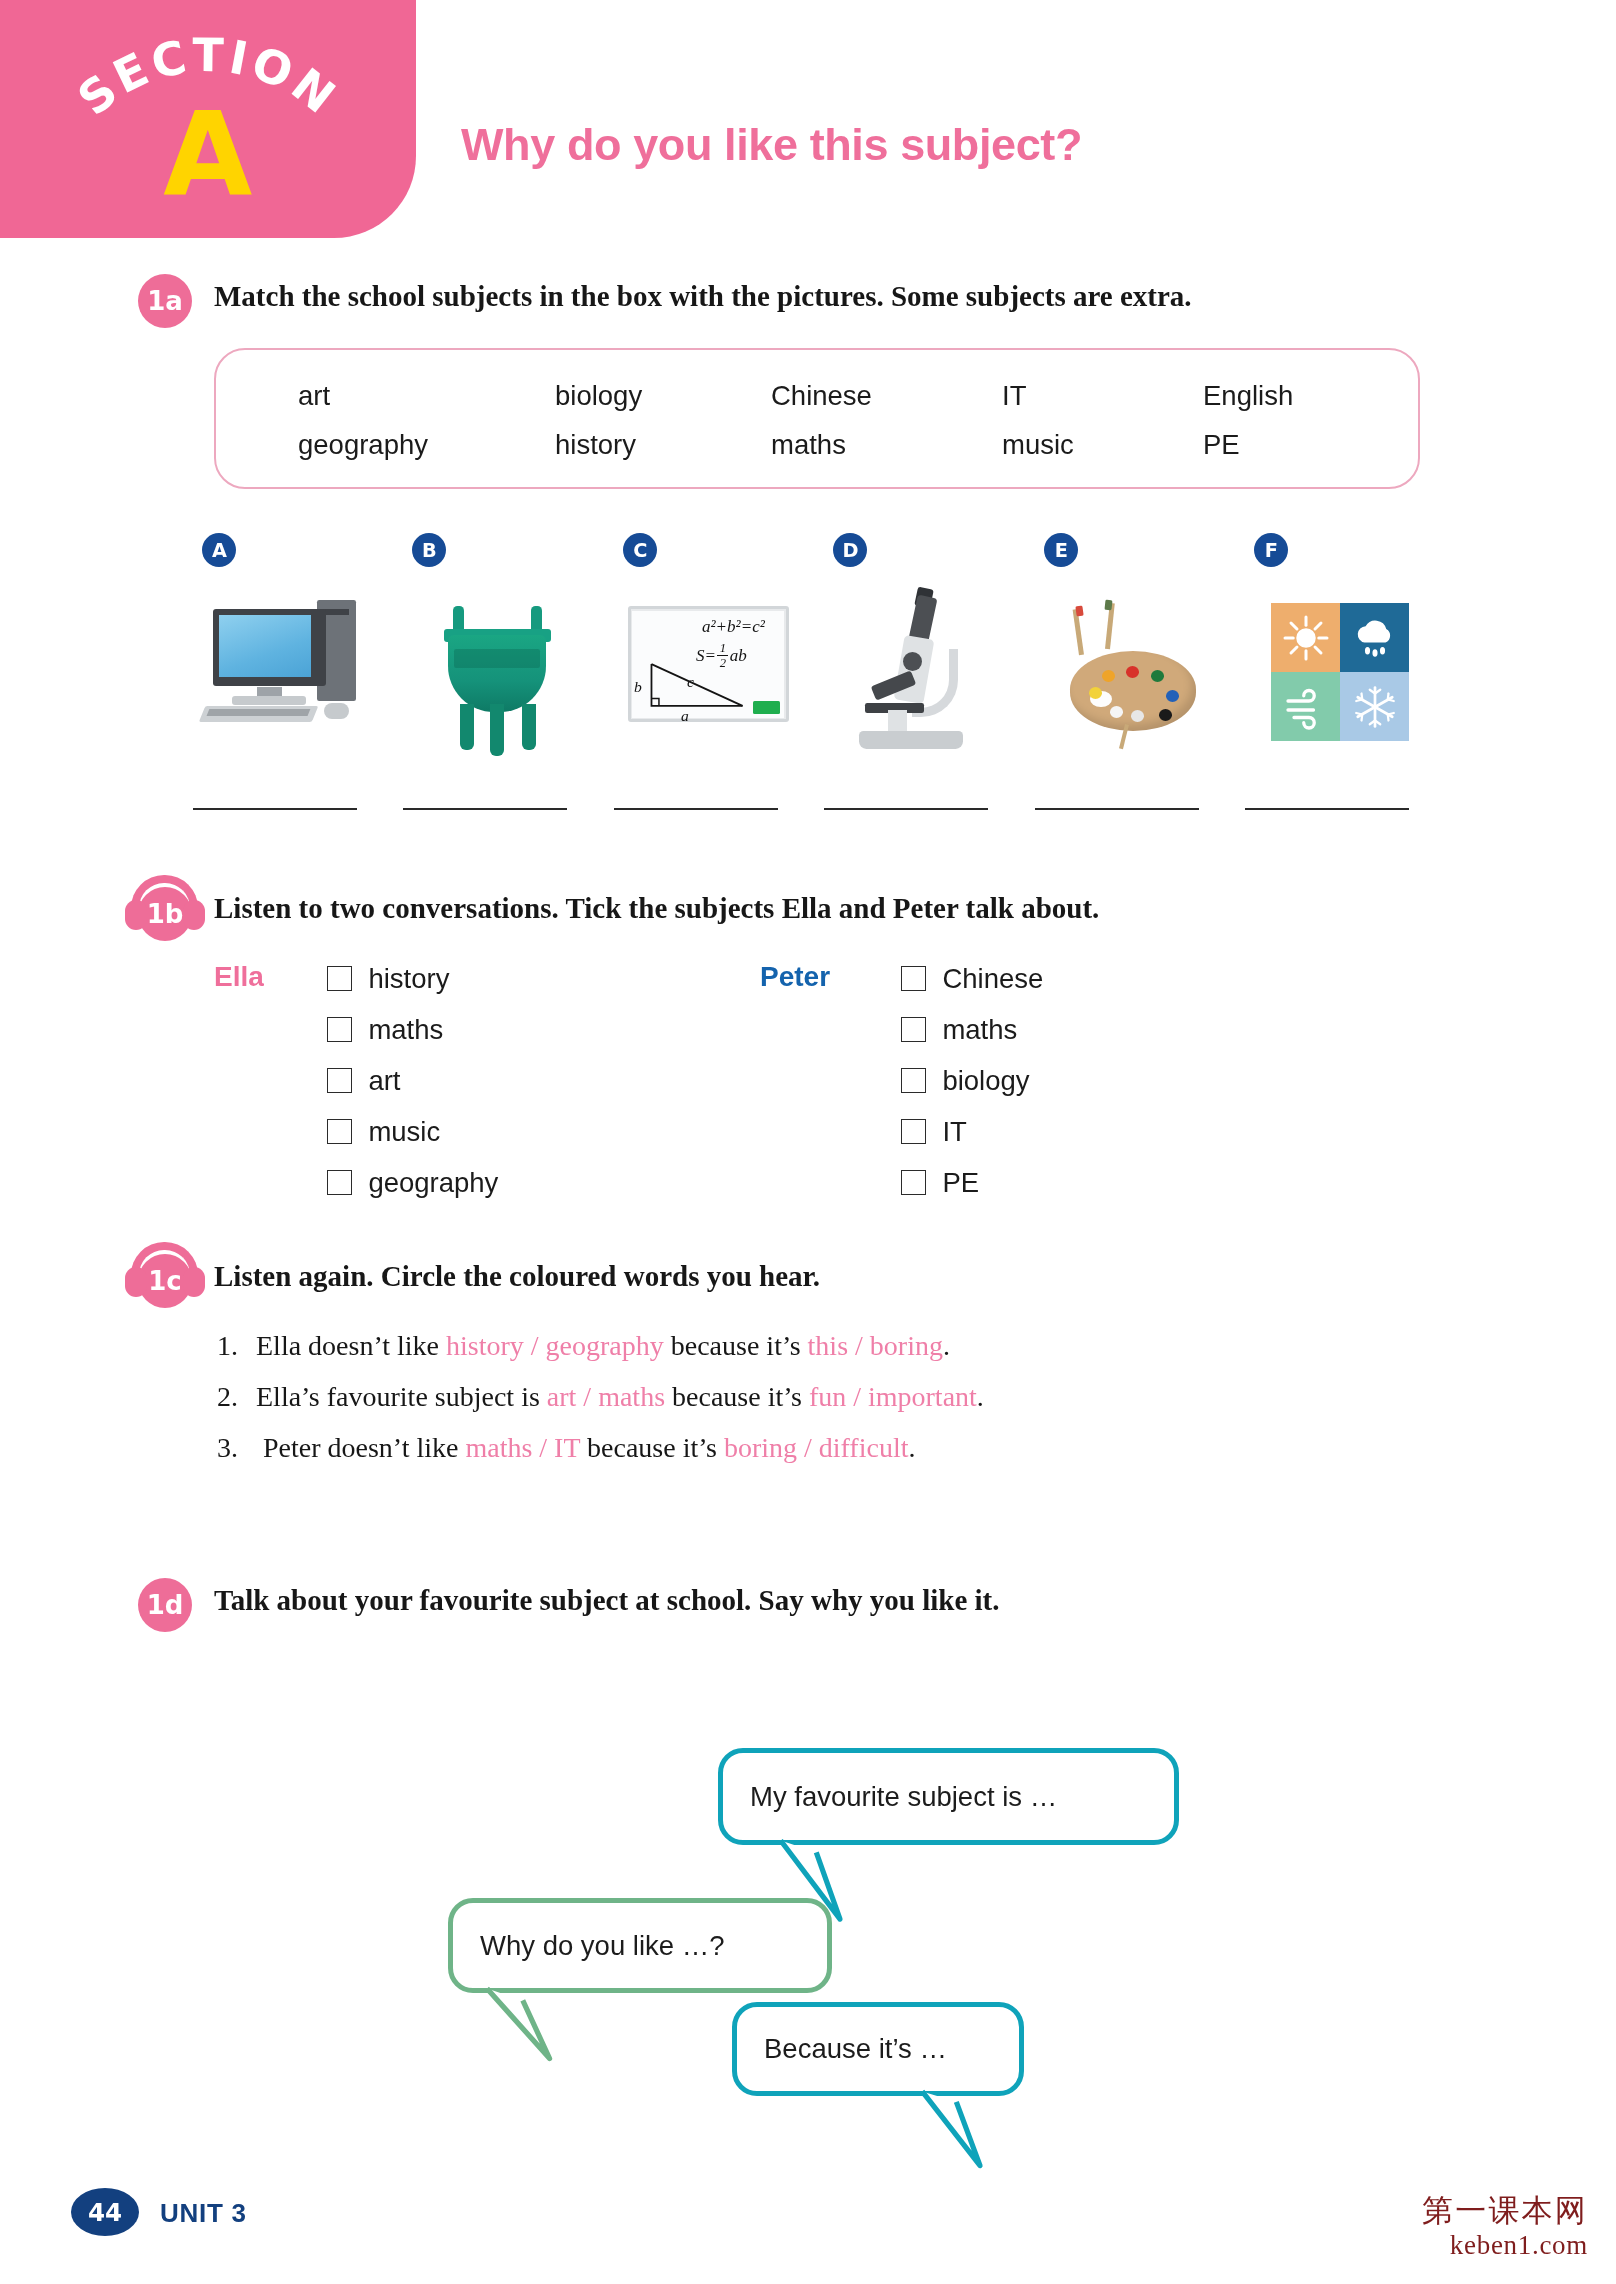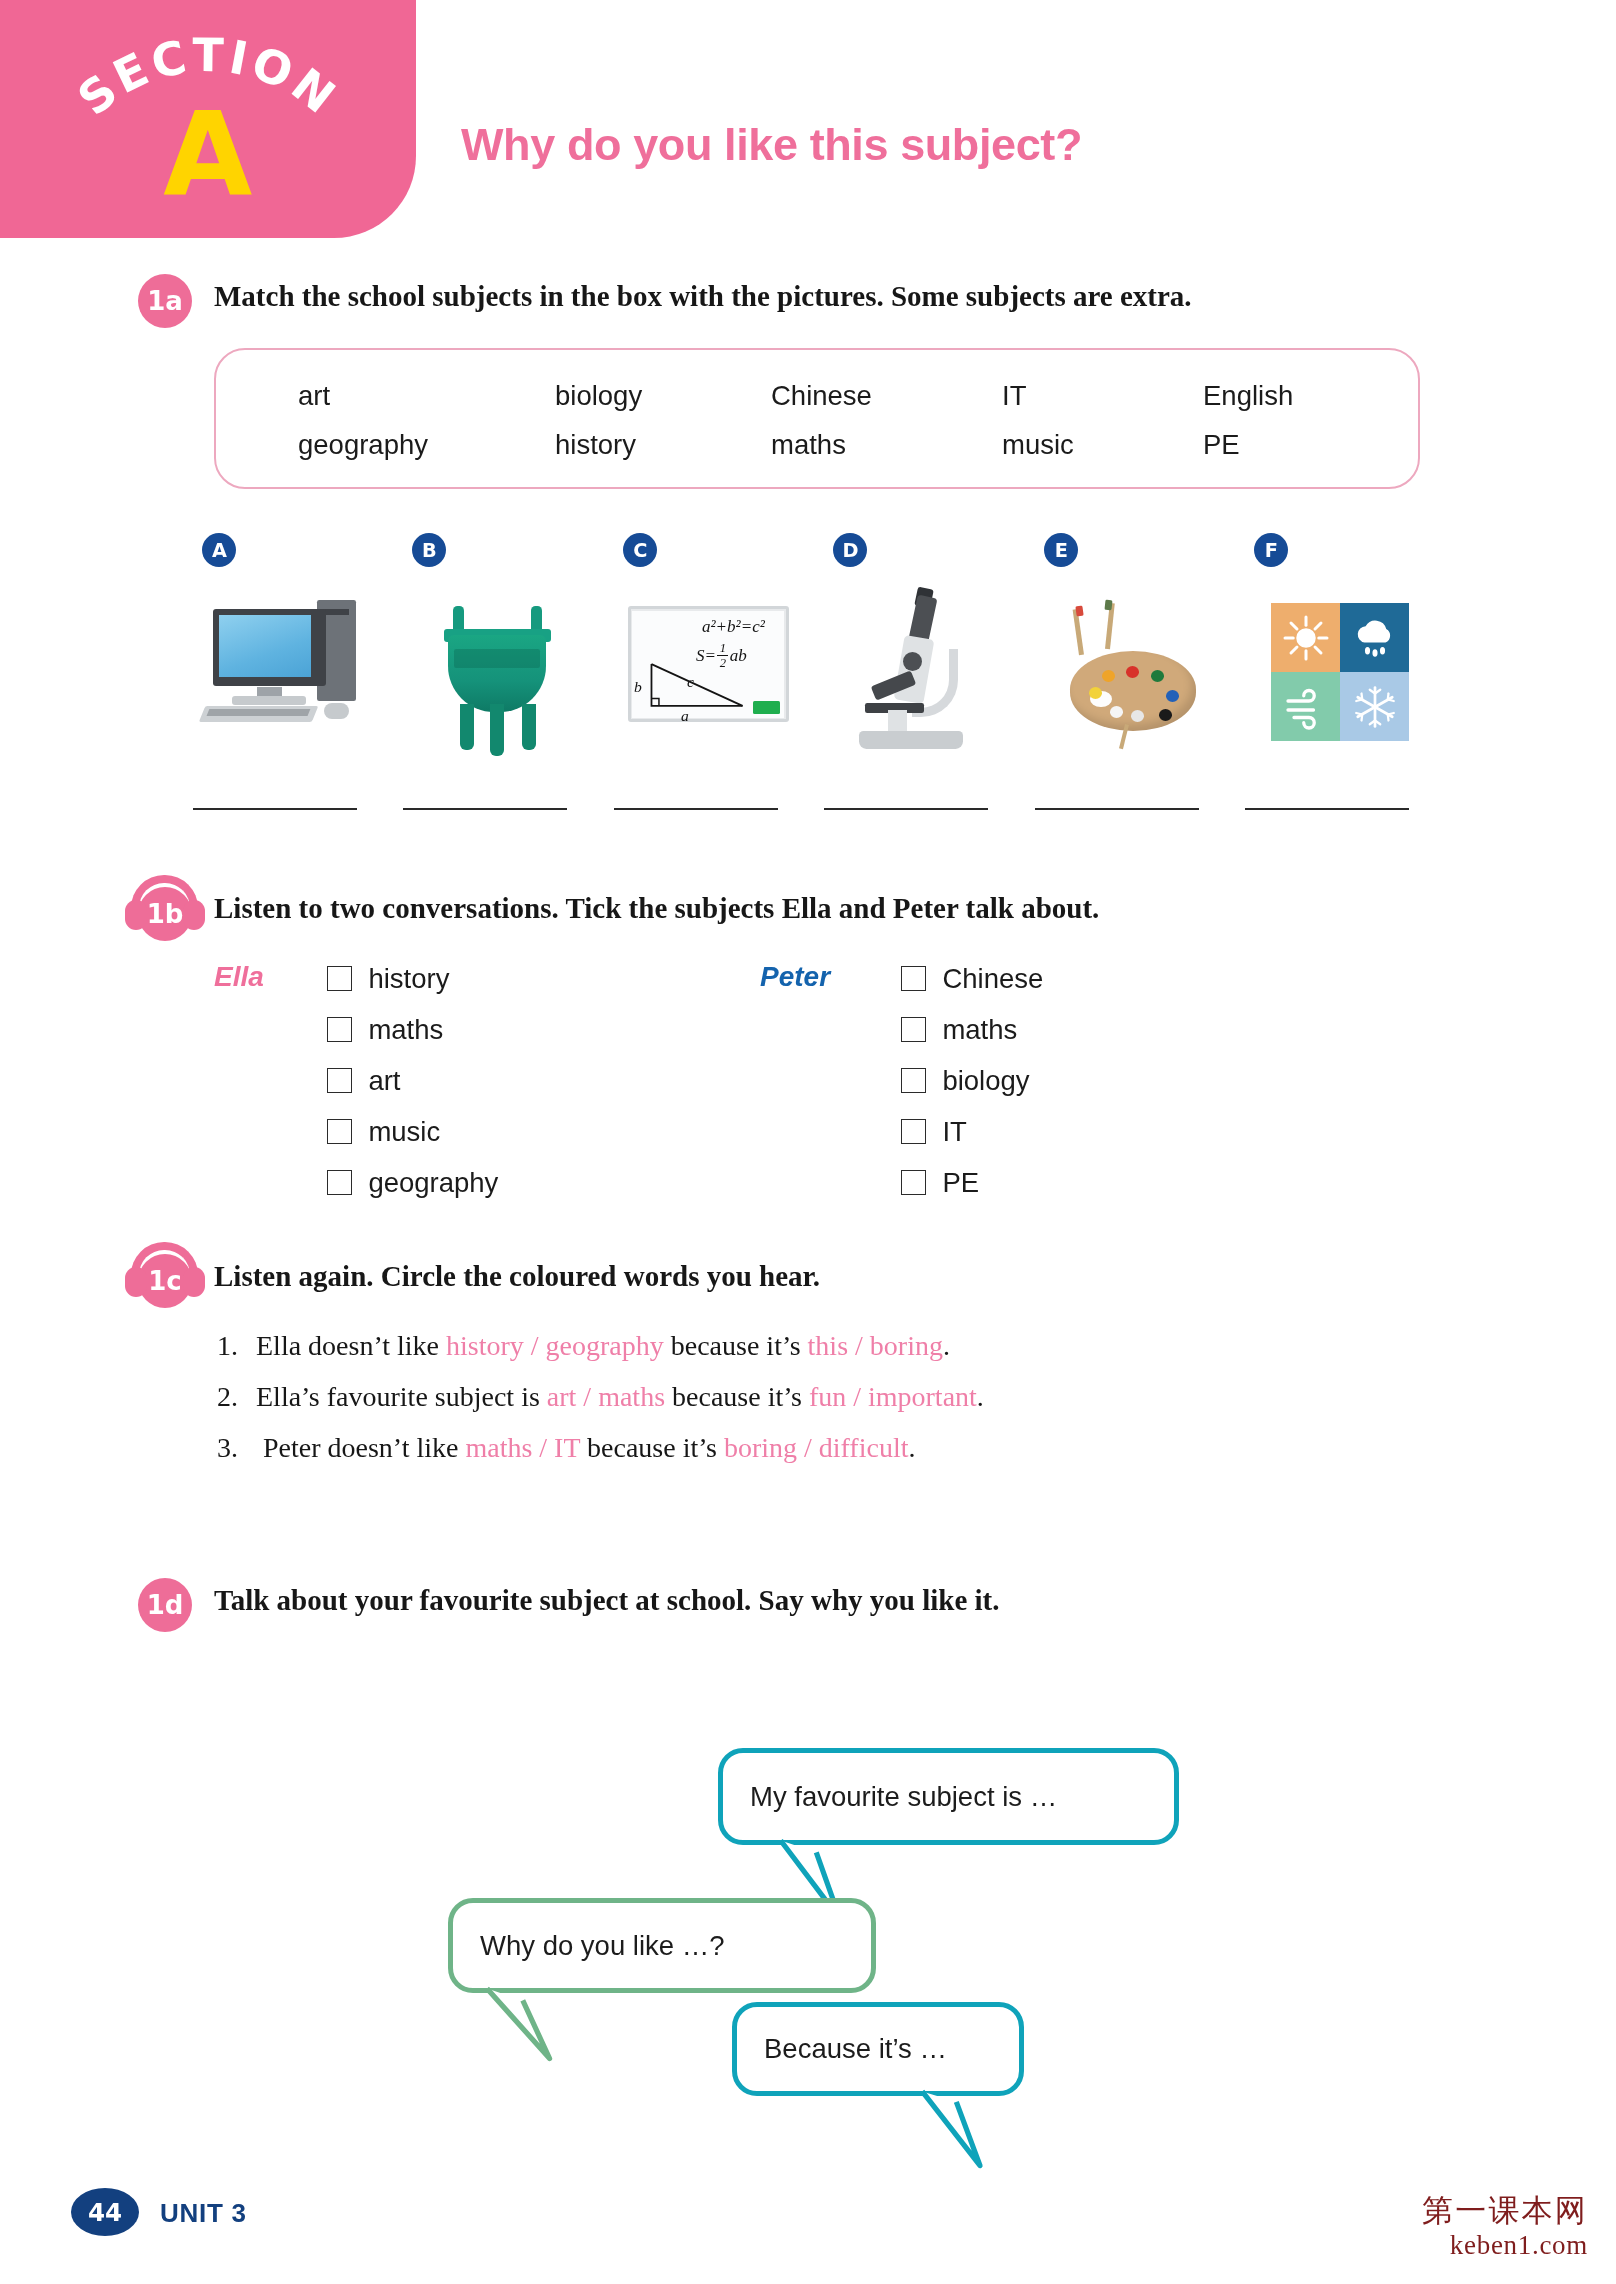--- a/index.html
+++ b/index.html
@@ -198,21 +198,21 @@
   .pal-blob  { position:absolute; width:13.4px; height:12px; border-radius:50%; }
   .pal-brush { position:absolute; width:4.5px; height:46px; background:#c8a978; transform-origin:bottom center; }
   .pal-tip   { position:absolute; width:6.7px; height:9.7px; border-radius:1.5px; }
   .pal-stick { position:absolute; left:94px; top:146px; width:3.7px; height:25px; background:#c8a978; transform:rotate(14deg); }
 
   
   .wx-grid { position:absolute; left:33px; top:25px; width:138px; height:138px; display:grid; grid-template-columns:1fr 1fr; grid-template-rows:1fr 1fr; }
   .wx-cell { position:relative; display:flex; align-items:center; justify-content:center; }
 
   
-  .person-name { position:absolute; font-size:28px; font-weight:700;font-style:italic; }
+  .person-name { position:absolute; font-size:28px; font-weight:700; }
   .cb-list { position:absolute; }
   .cb-row { display:flex; align-items:center; height:51px; }
   .cb-box {
     width: 25px; height: 25px;
     border: 1.9px solid #2b2b2b;
     background: #ffffff;
     margin-right: 16.4px;
     flex: none;
   }
   .cb-label { font-size: 27.5px; color: #1b1b1b; }
@@ -547,21 +547,21 @@
 
   <div class="bub" style="left:718px; top:1748px; width:461px; height:97px;">
     <div class="bub-body" style="border:5.2px solid #0fa3ba;">
       <span class="bub-text">My favourite subject is …</span>
     </div>
     <svg class="bub-tail" style="left:52px; top:88px;" width="97" height="89" viewBox="0 0 130 120">
       <polyline points="14,6 94,112 62,22" fill="#ffffff" stroke="#0fa3ba" stroke-width="7" stroke-linejoin="round"></polyline>
     </svg>
   </div>
 
-  <div class="bub" style="left:448px; top:1898px; width:428px; height:95px;">
+  <div class="bub" style="left:448px; top:1898px; width:384px; height:95px;">
     <div class="bub-body" style="border:5.2px solid #6fb488;">
       <span class="bub-text">Why do you like …?</span>
     </div>
     <svg class="bub-tail" style="left:30px; top:86px;" width="97" height="82" viewBox="0 0 130 110">
       <polyline points="12,6 96,100 60,22" fill="#ffffff" stroke="#6fb488" stroke-width="7" stroke-linejoin="round"></polyline>
     </svg>
   </div>
 
   <div class="bub" style="left:732px; top:2002px; width:292px; height:94px;">
     <div class="bub-body" style="border:5.2px solid #0fa3ba;">

